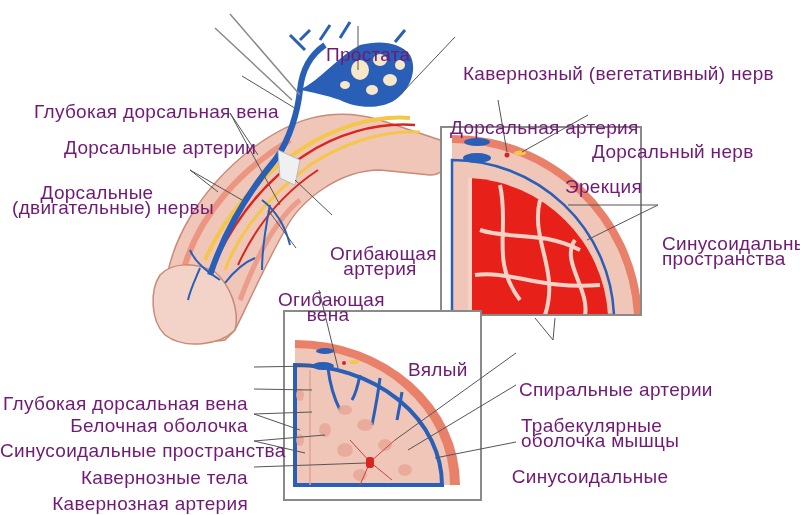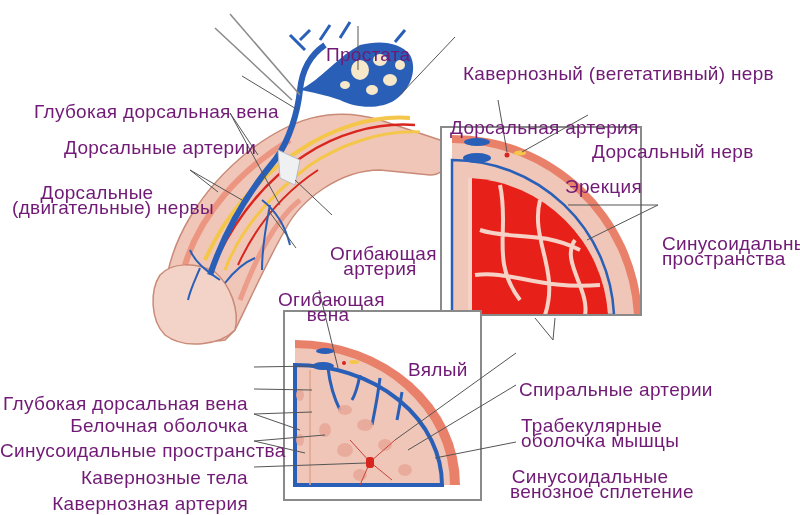--- a/index.html
+++ b/index.html
@@ -154,20 +154,19 @@
 </div>
 
 <div class="lbl" style="left:408px;top:326px;">Вялый</div>
 <div class="lbl" style="left:519px;top:346px;">Спиральные артерии</div>
 <div class="lbl" style="left:521px;top:382px;">
   <div>Трабекулярные</div>
   <div>оболочка мышцы</div>
 </div>
 <div class="lbl c" style="left:510px;top:433px;width:160px;">
   <div>Синусоидальные</div>
-  <div>венозное сплетение</div>
 </div>
 
 <div class="lbl r" style="left:0;top:360px;width:248px;">Глубокая дорсальная вена</div>
 <div class="lbl r" style="left:0;top:382px;width:248px;">Белочная оболочка</div>
 <div class="lbl r" style="left:0;top:407px;width:248px;">Синусоидальные пространства</div>
 <div class="lbl r" style="left:0;top:434px;width:248px;">Кавернозные тела</div>
 <div class="lbl r" style="left:0;top:460px;width:248px;">Кавернозная артерия</div>
 
 </body></html>

